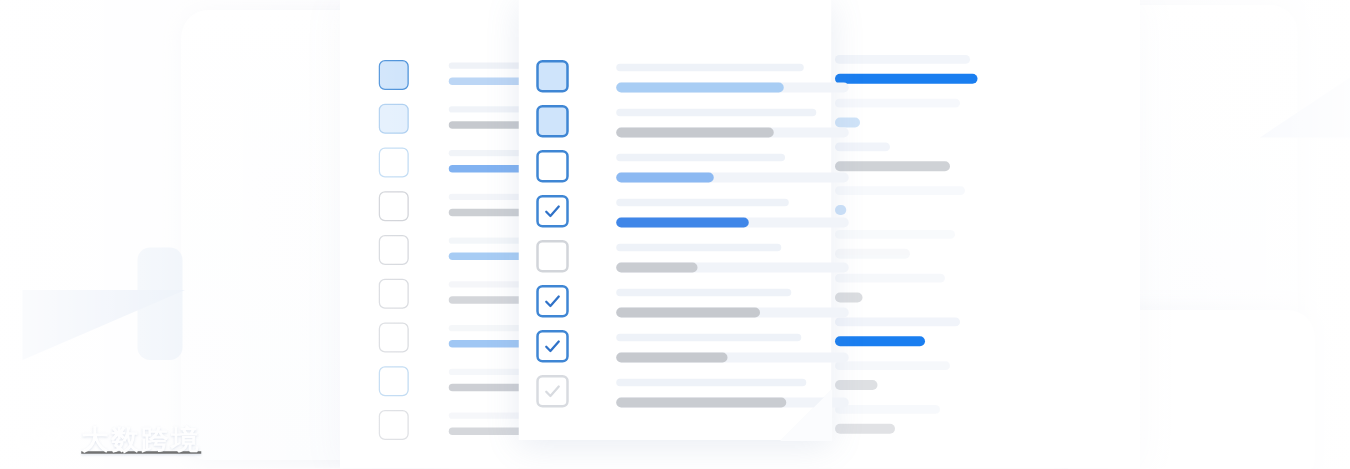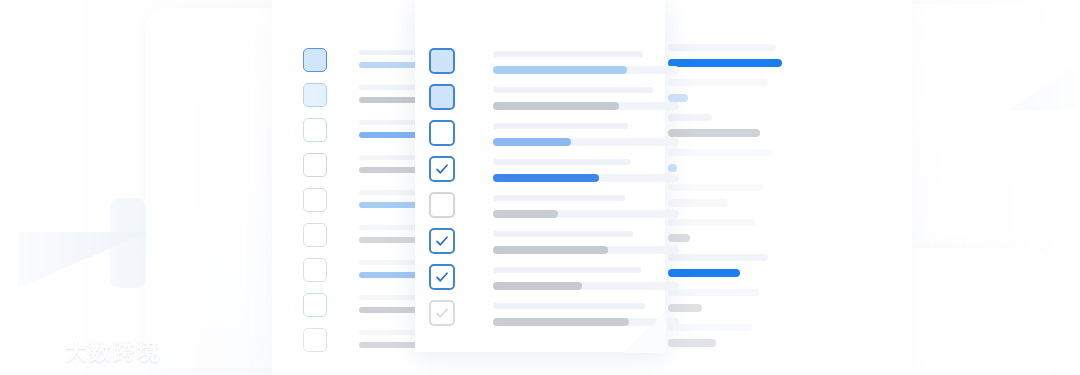--- a/index.html
+++ b/index.html
@@ -112,20 +112,21 @@
   #right-col .row{left:0;}
   #right-col .line.top{height:7px;margin-bottom:8px;border-radius:4px;}
   #right-col .line.bot{height:8px;border-radius:4px;}
   #right-col .lines{margin-left:0;}
 
   
   #watermark{
     position:absolute;left:10px;bottom:8px;
     display:flex;align-items:center;gap:9px;
     opacity:.55;
+    text-decoration:underline;
   }
   #wm-logo{width:46px;height:26px;}
   #wm-text{
     font-size:22px;color:#ffffff;font-weight:bold;letter-spacing:2px;
     text-shadow:0 1px 2px rgba(150,165,195,.55);
     font-family:"DejaVu Sans", sans-serif;
   }
 </style>
 </head>
 <body>

